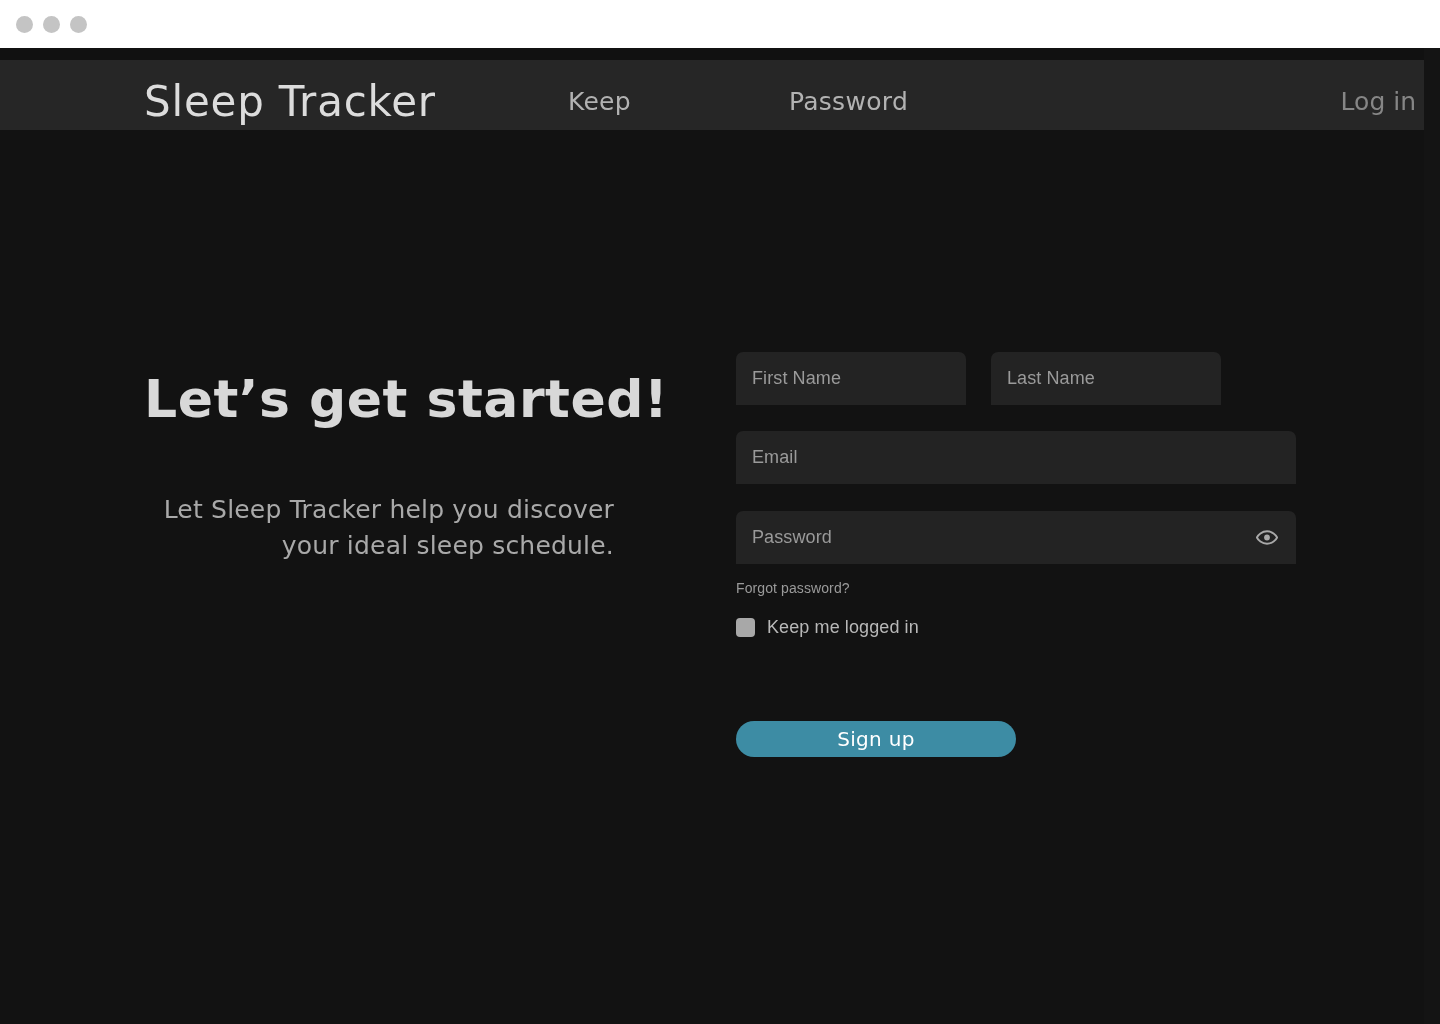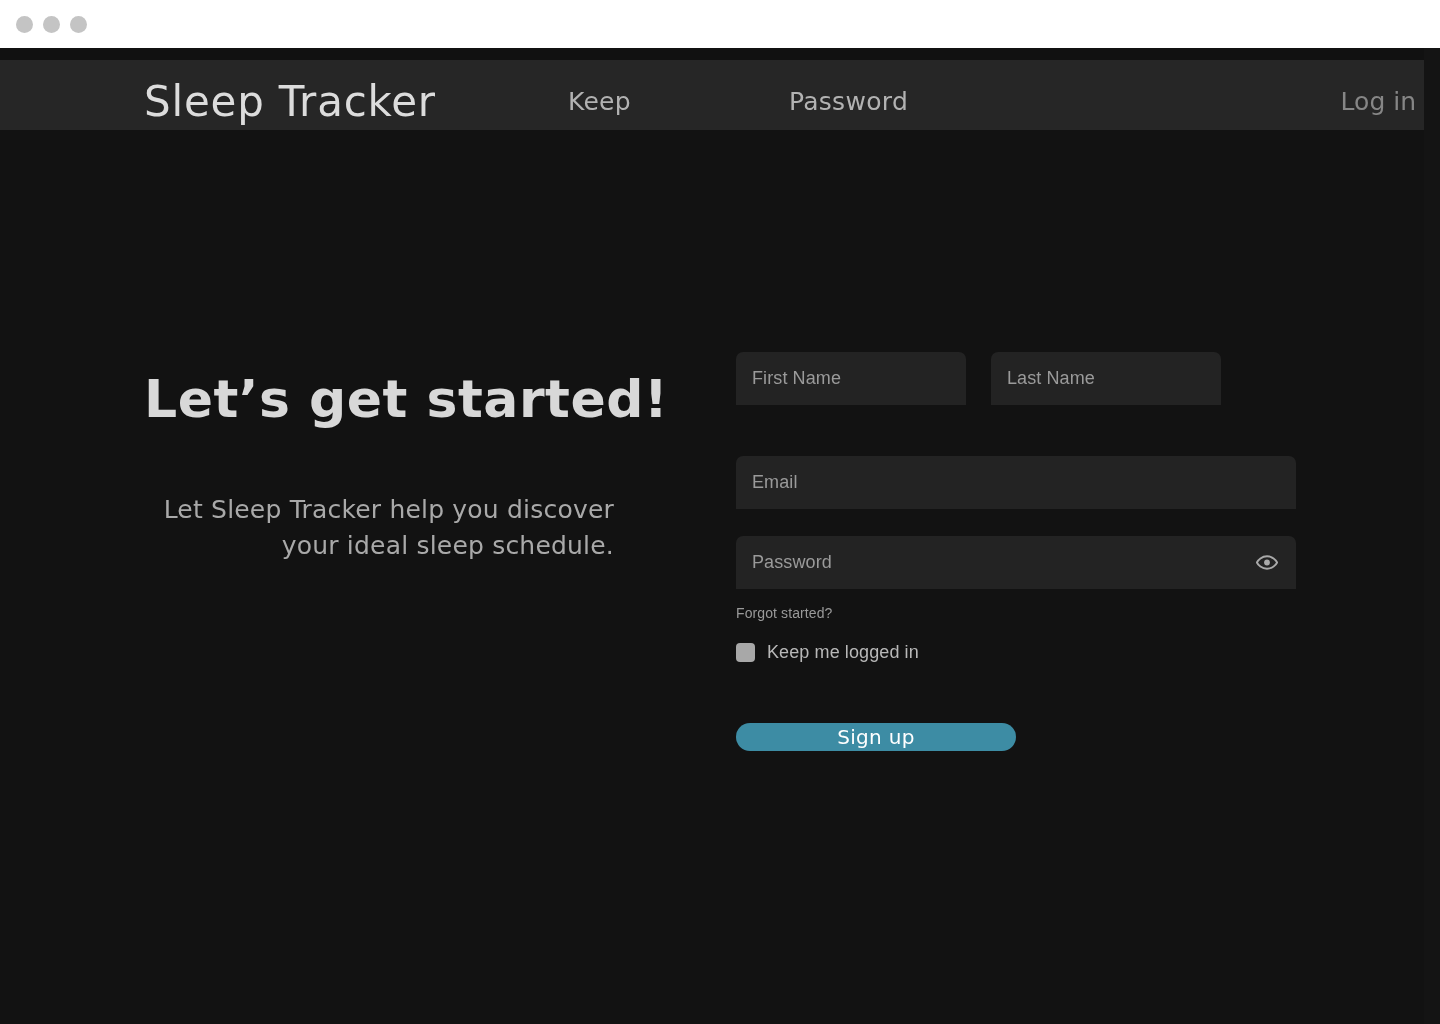--- a/index.html
+++ b/index.html
@@ -164,21 +164,21 @@
     color: #d6d6d6;
     font-family: "Liberation Sans", sans-serif;
     font-size: 18px;
     letter-spacing: 0.1px;
   }
   .field-input::placeholder {
     color: #9a9a9a;
     opacity: 1;
   }
 
-  .field-email    { margin-top: 51px; }
+  .field-email    { margin-top: 26px; }
   .field-password { margin-top: 27px; }
 
   .eye-btn {
     position: absolute;
     right: 14px;
     top: 50%;
     transform: translateY(-50%);
     width: 30px;
     height: 26px;
     display: flex;
@@ -220,24 +220,24 @@
 
   .keepme-label {
     font-family: "Liberation Sans", sans-serif;
     font-size: 18px;
     color: #b8b8b8;
     letter-spacing: 0.1px;
     cursor: pointer;
   }
 
   .signup-btn {
-    margin-top: 60px;
+    margin-top: 83px;
     display: block;
     width: 280px;
-    height: 28px;
+    height: 36px;
     border: none;
     border-radius: 18px;
     background: #3d8ca4;
     color: #ffffff;
     font-family: "DejaVu Sans", sans-serif;
     font-size: 20px;
     letter-spacing: 0.3px;
     cursor: pointer;
     line-height: 1;
   }
@@ -295,21 +295,21 @@
       <div class="field field-full field-password">
         <input class="field-input" type="text" placeholder="Password" style="">
         <button class="eye-btn">
           <svg width="22" height="15" viewBox="0 0 22 15">
             <path d="M11 1.3C5.8 1.3 2.0 5.1 0.9 7.5c1.1 2.4 4.9 6.2 10.1 6.2s9.0-3.8 10.1-6.2C20.0 5.1 16.2 1.3 11 1.3z" fill="none" stroke="#a9a9a9" stroke-width="1.9"></path>
             <circle cx="11" cy="7.5" r="2.9" fill="#a9a9a9"></circle>
           </svg>
         </button>
       </div>
 
-      <span class="forgot">Forgot started?</span>
+      <span class="forgot">Forgot password?</span>
 
       <div class="keepme">
         <button class="checkbox"></button>
         <span class="keepme-label">Keep me logged in</span>
       </div>
 
       <button class="signup-btn">Sign up</button>
 
     </div>
   </div>

